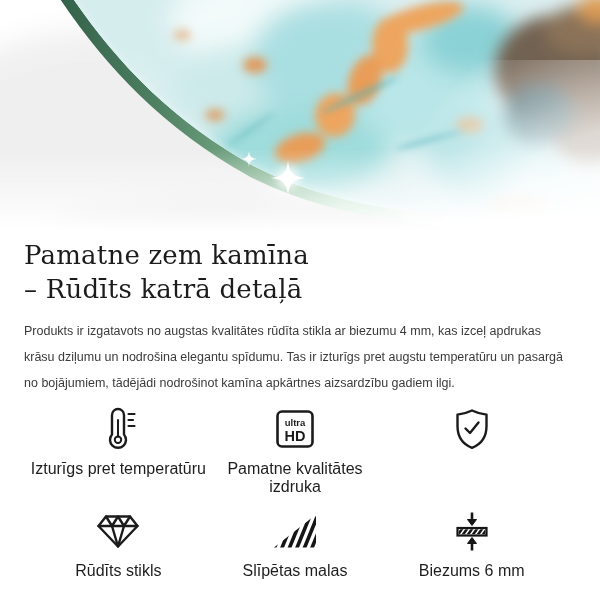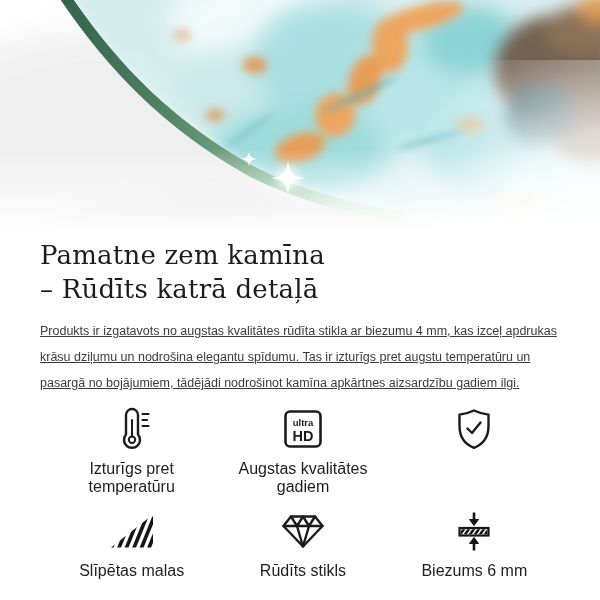--- a/index.html
+++ b/index.html
@@ -1,22 +1,22 @@
 <!DOCTYPE html>
 <html><head>
 <meta charset="utf-8">
 <style>
   html,body{margin:0;padding:0;}
   body{width:600px;height:600px;background:#fff;font-family:"Liberation Sans",sans-serif;}
   .page{position:relative;width:600px;height:600px;overflow:hidden;background:#fff;}
   .hero{width:600px;height:232px;position:relative;}
   .hero svg{display:block;}
-  .main{padding:6px 34px 0 40px;}
+  .main{padding:6px 34px 0 24px;}
   .heading{font-family:"DejaVu Serif",serif;font-weight:400;font-size:26px;line-height:34px;color:#1c1c1c;letter-spacing:.2px;}
-  .desc{margin:12px 0 0;font-size:12.5px;line-height:26px;color:#3b3b3b;max-width:541px;text-decoration:underline;}
+  .desc{margin:12px 0 0;font-size:12.5px;line-height:26px;color:#3b3b3b;max-width:541px;}
   .features{margin-top:10px;display:grid;grid-template-columns:repeat(3,1fr);row-gap:12px;padding:0 6px;}
   .feature{text-align:center;}
   .icon-box{height:46px;display:flex;align-items:center;justify-content:center;}
   .flabel{margin-top:8px;font-size:16px;color:#1e1e1e;}
   .fi{stroke:#1b1b1b;fill:none;stroke-width:2.4;stroke-linecap:round;stroke-linejoin:round;}
 </style>
 </head>
 <body>
 
 <div class="page">
@@ -156,30 +156,42 @@
       </div>
 
       <div class="feature">
         <div class="icon-box">
           <svg width="40" height="40" viewBox="0 0 40 40">
             <rect x="2.5" y="2.5" width="35" height="35" rx="4.5" fill="none" stroke="#1b1b1b" stroke-width="2.6"></rect>
             <text x="20" y="16.5" text-anchor="middle" font-family="Liberation Sans, sans-serif" font-size="9.5" font-weight="600" fill="#1b1b1b">ultra</text>
             <text x="20" y="31.5" text-anchor="middle" font-family="Liberation Sans, sans-serif" font-size="14.5" font-weight="bold" fill="#1b1b1b">HD</text>
           </svg>
         </div>
-        <div class="flabel">Augstas kvalitātes gadiem</div>
+        <div class="flabel">Pamatne kvalitātes izdruka</div>
       </div>
 
       <div class="feature">
         <div class="icon-box">
           <svg width="40" height="44" viewBox="0 0 40 44" class="fi" stroke-width="2.5">
             <path d="M20,3.5 C25,6 30,7 34.5,7.6 V19 C34.5,30 28.5,37.5 20,40.8 C11.5,37.5 5.5,30 5.5,19 V7.6 C10,7 15,6 20,3.5 Z"></path>
             <path d="M13.5,21.5 L18,26 L26.5,15.5"></path>
           </svg>
         </div>
+      </div>
+
+      <div class="feature">
+        <div class="icon-box">
+          <svg width="44" height="37" viewBox="0 0 44 37" class="fi" stroke-width="2.2">
+            <path d="M10,3.5 H34 L41.5,13 L22,33.5 L2.5,13 Z"></path>
+            <path d="M2.5,13 H41.5"></path>
+            <path d="M10,3.5 L16,13 L22,3.5 L28,13 L34,3.5"></path>
+            <path d="M16,13 L22,33.5 L28,13"></path>
+          </svg>
+        </div>
+        <div class="flabel">Rūdīts stikls</div>
       </div>
 
       <div class="feature">
         <div class="icon-box">
           <svg width="46" height="37" viewBox="0 0 46 37">
             <defs>
                 <clipPath id="triClip">
                   <path d="M2,34.5 L44,34.5 L44,1.5 Z"></path>
                 </clipPath>
               </defs>
@@ -187,32 +199,20 @@
               <line x1="2" y1="36" x2="15" y2="4"></line>
               <line x1="9.5" y1="36" x2="22.5" y2="4"></line>
               <line x1="17" y1="36" x2="30" y2="4"></line>
               <line x1="24.5" y1="36" x2="37.5" y2="4"></line>
               <line x1="32" y1="36" x2="45" y2="4"></line>
               <line x1="39.5" y1="36" x2="52.5" y2="4"></line>
             </g>
           </svg>
         </div>
         <div class="flabel">Slīpētas malas</div>
-      </div>
-
-      <div class="feature">
-        <div class="icon-box">
-          <svg width="44" height="37" viewBox="0 0 44 37" class="fi" stroke-width="2.2">
-            <path d="M10,3.5 H34 L41.5,13 L22,33.5 L2.5,13 Z"></path>
-            <path d="M2.5,13 H41.5"></path>
-            <path d="M10,3.5 L16,13 L22,3.5 L28,13 L34,3.5"></path>
-            <path d="M16,13 L22,33.5 L28,13"></path>
-          </svg>
-        </div>
-        <div class="flabel">Rūdīts stikls</div>
       </div>
 
       <div class="feature">
         <div class="icon-box">
           <svg width="36" height="41" viewBox="0 0 36 41">
             <g stroke="#151515" fill="#151515">
               <line x1="18" y1="1.5" x2="18" y2="9" stroke-width="2.6"></line>
               <polygon points="13.5,8.5 22.5,8.5 18,14.5" stroke-width="1"></polygon>
               <rect x="3.5" y="17" width="29" height="7.5" fill="none" stroke-width="2.2"></rect>
               <g clip-path="url(#barClip)" stroke-width="2.6">

